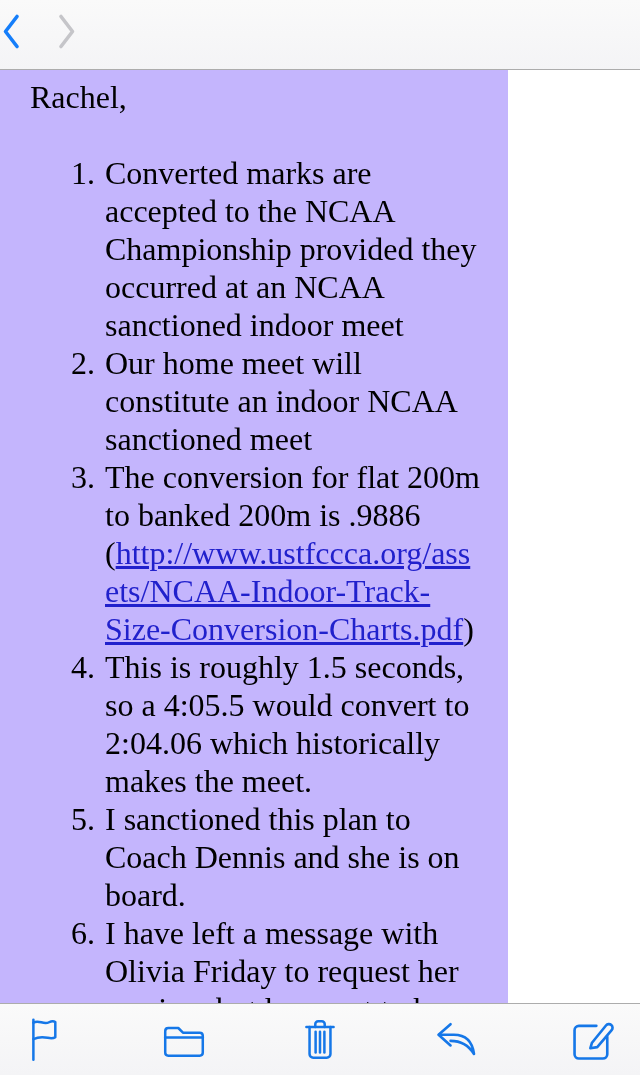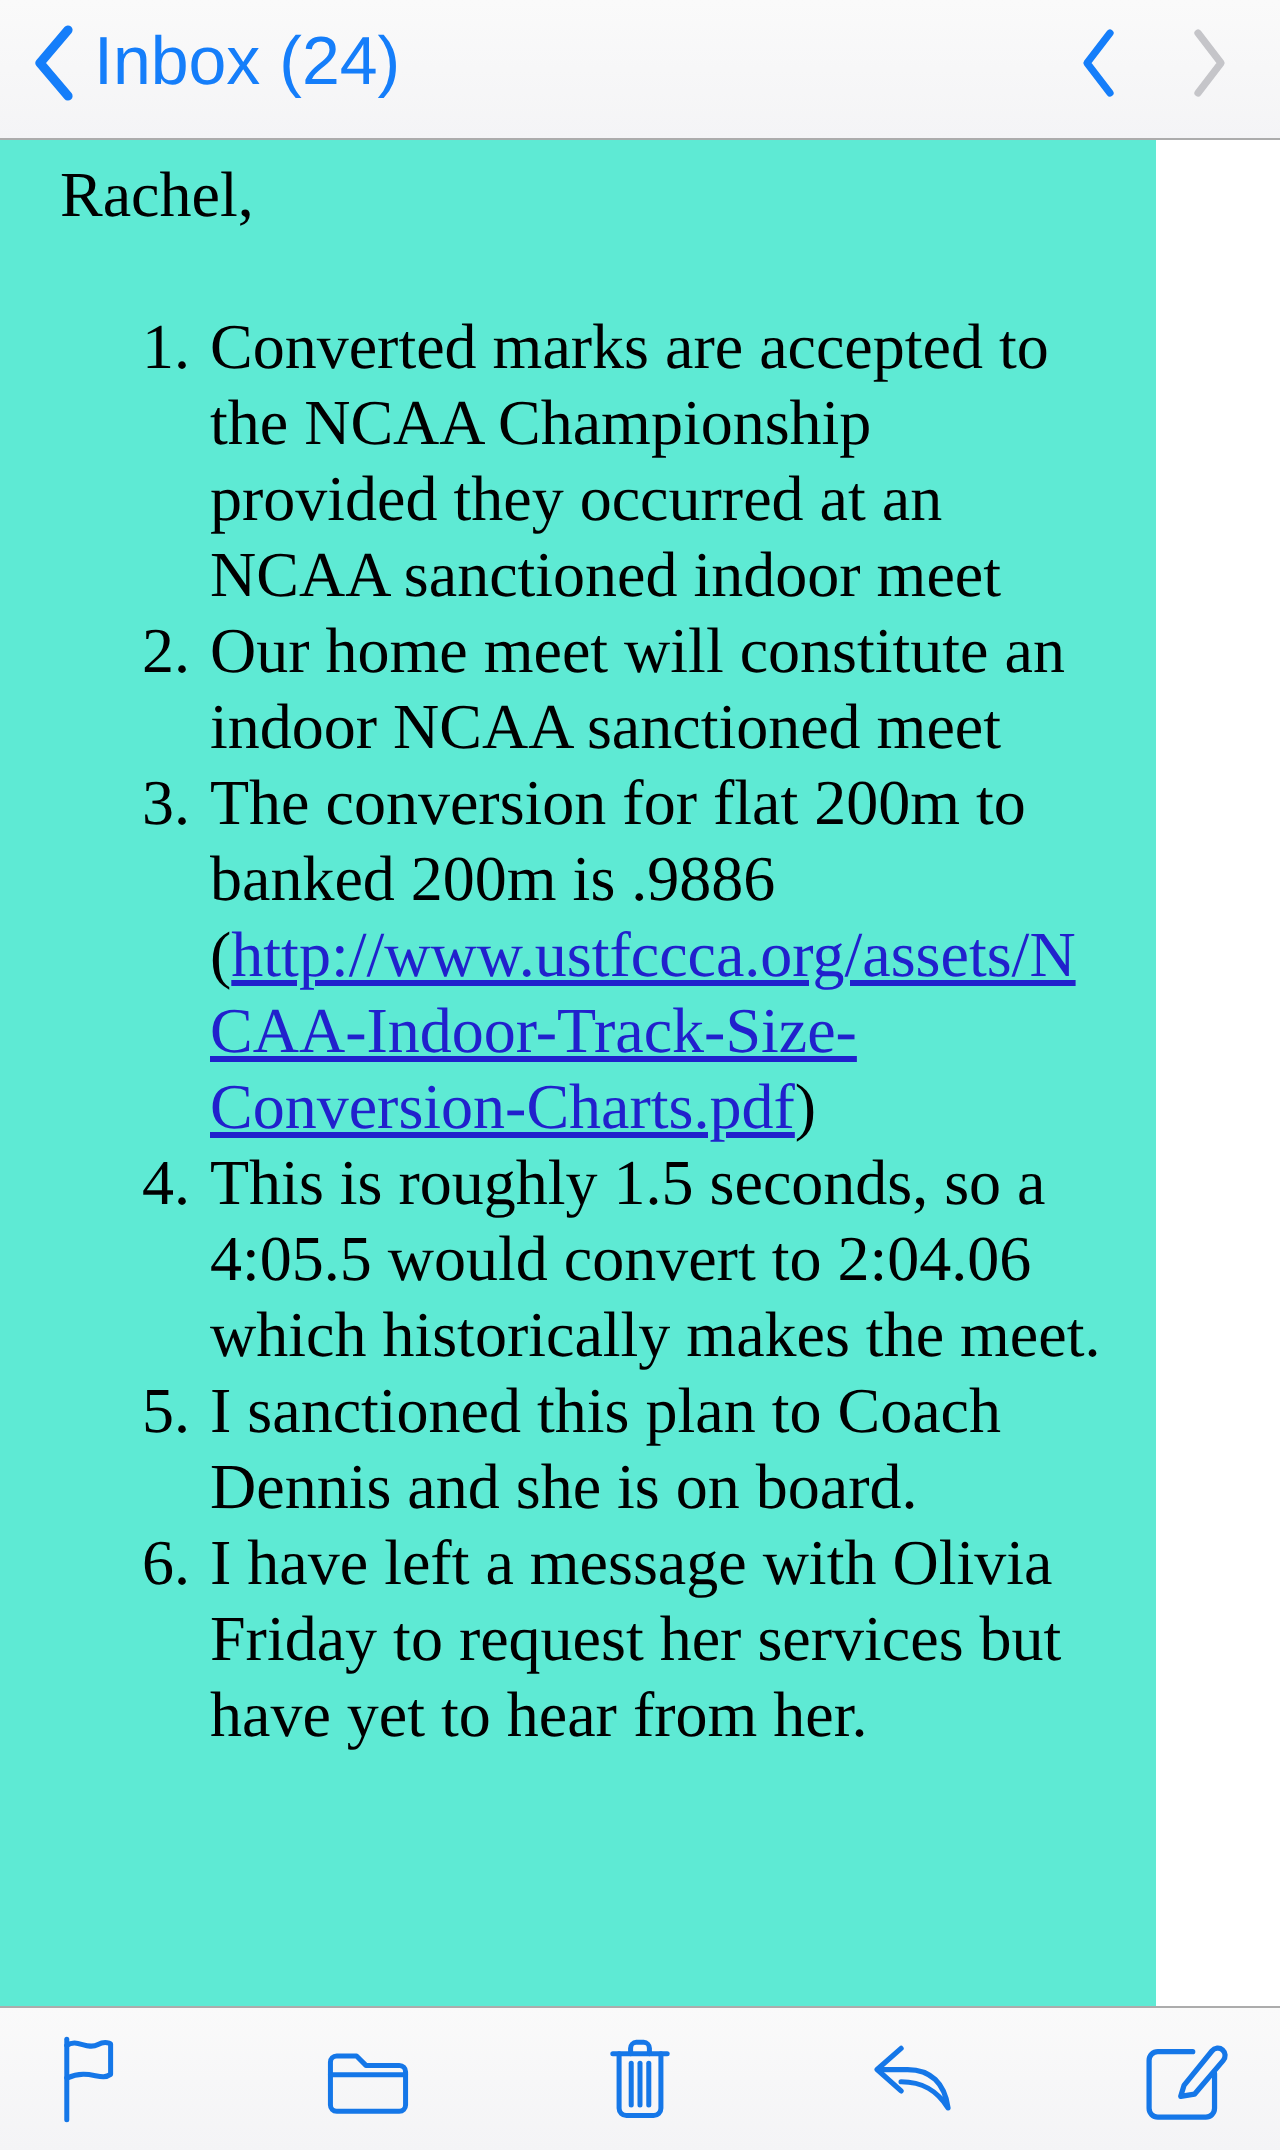--- a/index.html
+++ b/index.html
@@ -20,22 +20,22 @@
     display:flex;align-items:center;gap:9px;margin-left:14px;
     background:none;border:none;padding:0;cursor:pointer;
     color:#157efa;font-size:34px;font-family:"Liberation Sans", sans-serif;
   }
   .back-btn svg{display:block;}
   .nav-arrows{display:flex;align-items:center;gap:34px;margin-right:24px;}
   .nav-arrow-btn{background:none;border:none;padding:0;cursor:pointer;display:block;}
   .nav-arrow-btn svg{display:block;}
   
   .email-body{
-    position:absolute;top:70px;left:0;width:578px;height:933px;box-sizing:border-box;
-    padding:8px 26px 0 30px;background:#5eead4;
+    position:absolute;top:70px;left:0;width:508px;height:933px;box-sizing:border-box;
+    padding:8px 26px 0 30px;background:#c4b5fd;
     font-size:32px;line-height:38px;overflow:hidden;
   }
   .greeting{margin:0;}
   .intro{margin:38px 0 0 0;text-indent:122px;}
   .fact-list{list-style:none;margin:38px 0 0 0;padding:0;}
   .fact{position:relative;padding-left:75px;overflow-wrap:break-word;}
   .fact .num{position:absolute;left:41px;top:0;}
   .fact a.link{color:#2121cc;text-decoration:underline;cursor:pointer;text-align:center;}
   
   .toolbar{
@@ -51,28 +51,20 @@
   }
   .tb-btn svg{display:block;stroke:#1577e8;fill:none;stroke-width:2.4;
     stroke-linecap:round;stroke-linejoin:round;}
 </style>
 </head>
 <body>
 
 <div class="screen">
 
   <header class="navbar">
-    <button class="back-btn">
-      <span>
-        <svg width="24" height="41" viewBox="0 0 24 41">
-          <path d="M20 4 L6 20.5 L20 37" fill="none" stroke="#157efa" stroke-width="4.6" stroke-linecap="round" stroke-linejoin="round"></path>
-        </svg>
-      </span>
-      <span>Inbox (24)</span>
-    </button>
     <div class="nav-arrows">
       <button class="nav-arrow-btn">
         <span>
           <svg width="22" height="37" viewBox="0 0 22 37">
             <path d="M17 3.5 L5.5 18.5 L17 33.5" fill="none" stroke="#157efa" stroke-width="3.6" stroke-linecap="round" stroke-linejoin="round"></path>
           </svg>
         </span>
       </button>
       <button class="nav-arrow-btn">
         <span>

